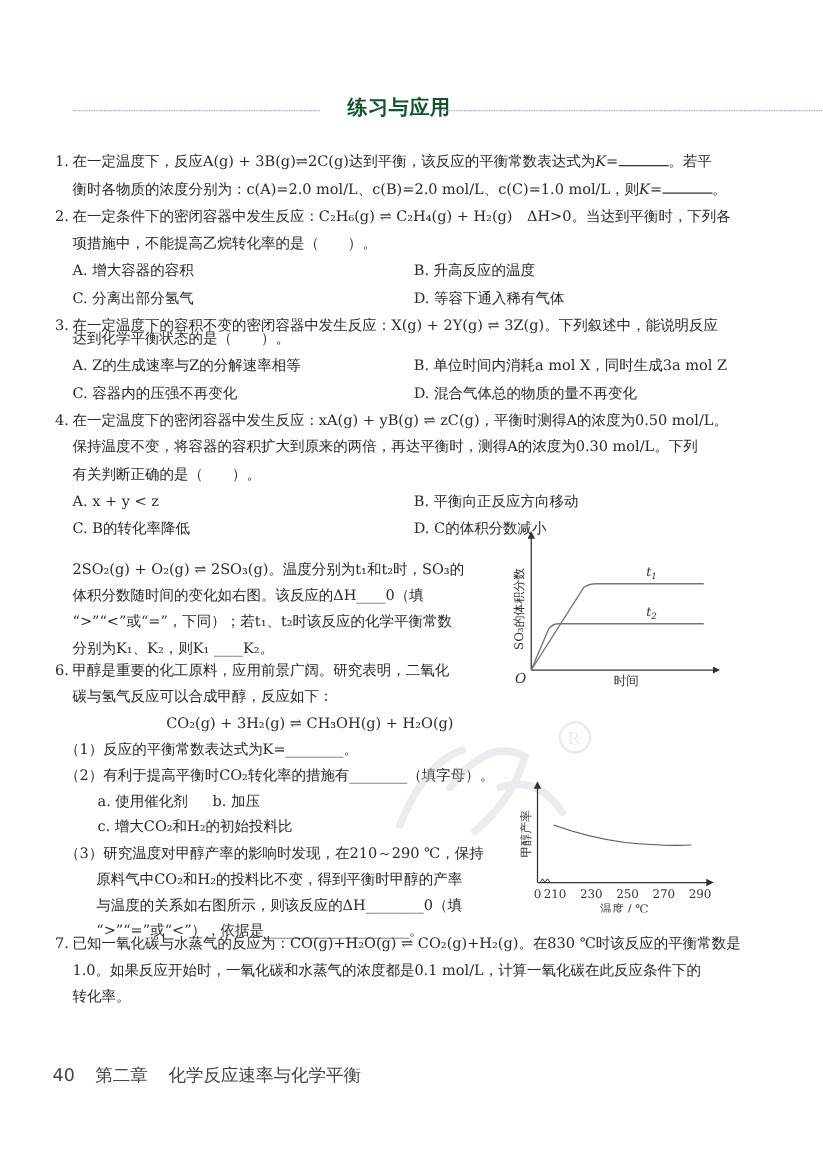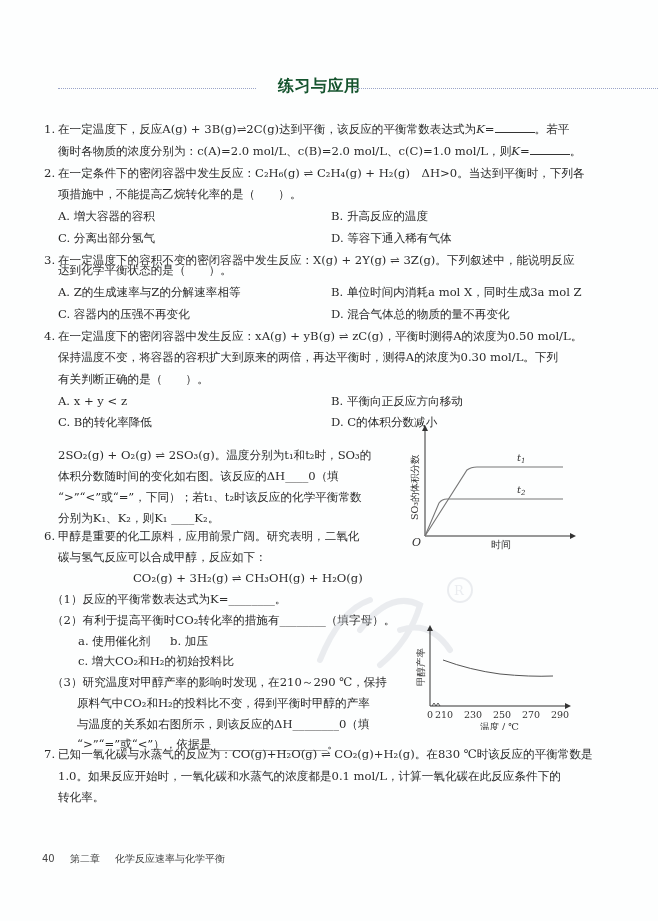--- a/index.html
+++ b/index.html
@@ -13,21 +13,21 @@
   .header .rule.l { left:0; width:198px; }
   .header .rule.r { left:296px; width:400px; }
   .header .title {
     position:absolute; left:220px; top:0; font-family:Liberation Serif, serif;
     font-weight:bold; font-size:16px; color:#14532d; letter-spacing:0.5px;
   }
   .line { position:absolute; font-size:11.6px; line-height:16px; white-space:nowrap; }
   .num { display:inline-block; width:14px; }
   i { font-style:italic; }
   .blank { display:inline-block; border-bottom:1px solid #333; height:10px; vertical-align:baseline; }
-  .footer { position:absolute; left:42px; top:852px; font-size:10px; color:#444; font-family:"DejaVu Sans", sans-serif; }
+  .footer { position:absolute; left:42px; top:852px; font-size:14px; color:#444; font-family:"DejaVu Sans", sans-serif; }
   .footer span { margin-right:12px; }
   svg text { font-family:"DejaVu Serif", serif; }
   .watermark { position:absolute; left:300px; top:570px; width:200px; height:110px; opacity:0.35; }
 </style>
 </head>
 <body>
 
 <div class="page">
 
   <div class="header">

